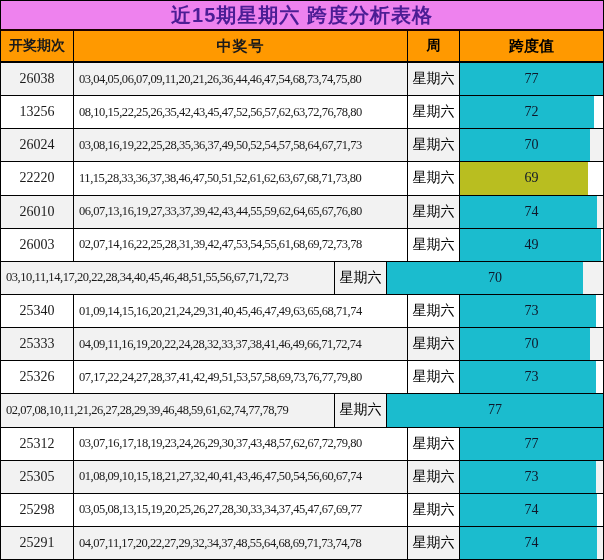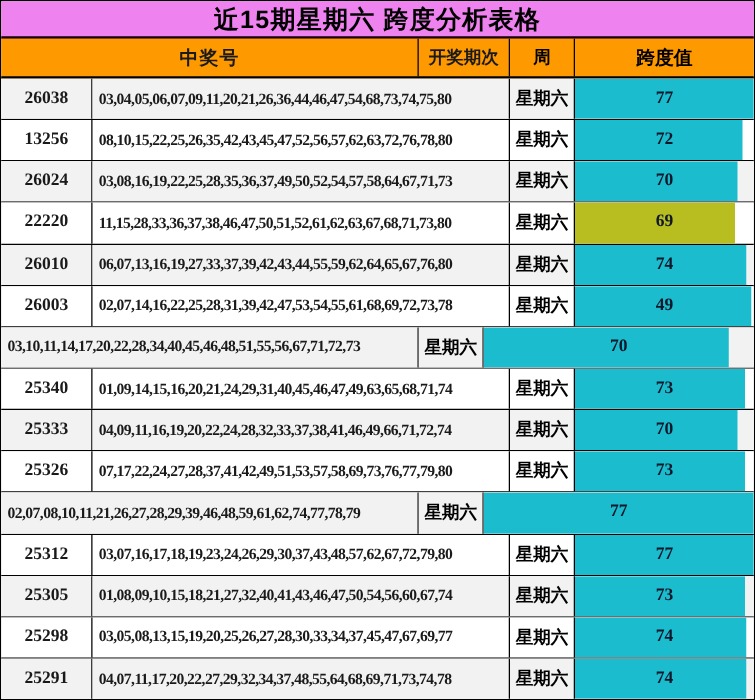--- a/index.html
+++ b/index.html
@@ -12,32 +12,32 @@
     width: 604px; height: 560px;
     display: flex; flex-direction: column;
     border: 1px solid #000;
     background: #fff;
   }
   .title-row {
     height: 30px; flex: 0 0 30px;
     background: #EE82EE;
     border-bottom: 2px solid #1a0000;
     display: flex; align-items: center; justify-content: center;
-    font-weight: bold; font-size: 20px; color: #000000;
+    font-weight: bold; font-size: 20px; color: #4c1d95;
     letter-spacing: 1px;
   }
   .header-row {
     height: 32px; flex: 0 0 32px;
     background: #FF9900;
     border-bottom: 2px solid #000;
     display: flex;
     font-weight: bold; font-size: 15px; color: #000;
   }
   .header-row .cell { display: flex; align-items: center; justify-content: center; }
-  .rows { flex: 1 1 auto; display: flex; flex-direction: column; font-weight: bold; }
+  .rows { flex: 1 1 auto; display: flex; flex-direction: column; }
   .row { flex: 1 1 auto; display: flex; border-bottom: 1px solid #000; background: #fff; }
   .row:last-child { border-bottom: none; }
   .row.odd .cell { background: #F2F2F2; }
   .cell {
     border-right: 1px solid #000;
     display: flex; align-items: center; justify-content: center;
     overflow: hidden; white-space: nowrap;
   }
   .col-period { width: 73px; flex: 0 0 73px; font-family: "Liberation Serif", serif; font-size: 14px; color: #1a1a1a; }
   .col-numbers {
@@ -49,22 +49,22 @@
   .col-span { flex: 1 1 auto; border-right: none; position: relative; padding: 0; }
   .bar { position: absolute; left: 0; top: 0; bottom: 0; }
   .bar-label { position: relative; z-index: 2; font-family: "Liberation Serif", serif; font-size: 14px; color: #0f172a; }
 </style>
 </head>
 <body>
 
 <div class="table">
   <div class="title-row">近15期星期六 跨度分析表格</div>
   <div class="header-row">
+    <div class="cell col-period">开奖期次</div>
     <div class="cell col-numbers" style="justify-content:center;padding-left:0;font-family:'Liberation Sans',sans-serif;font-size:15px;letter-spacing:1px;">中奖号</div>
-    <div class="cell col-period">开奖期次</div>
     <div class="cell col-week">周</div>
     <div class="cell col-span">跨度值</div>
   </div>
   <div class="rows" id="rows">
       <div class="row odd">
         <div class="cell col-period">26038</div>
         <div class="cell col-numbers">03,04,05,06,07,09,11,20,21,26,36,44,46,47,54,68,73,74,75,80</div>
         <div class="cell col-week">星期六</div>
         <div class="cell col-span">
           <div class="bar" style="width:100.00%;background:#1BBCCE;"></div>

